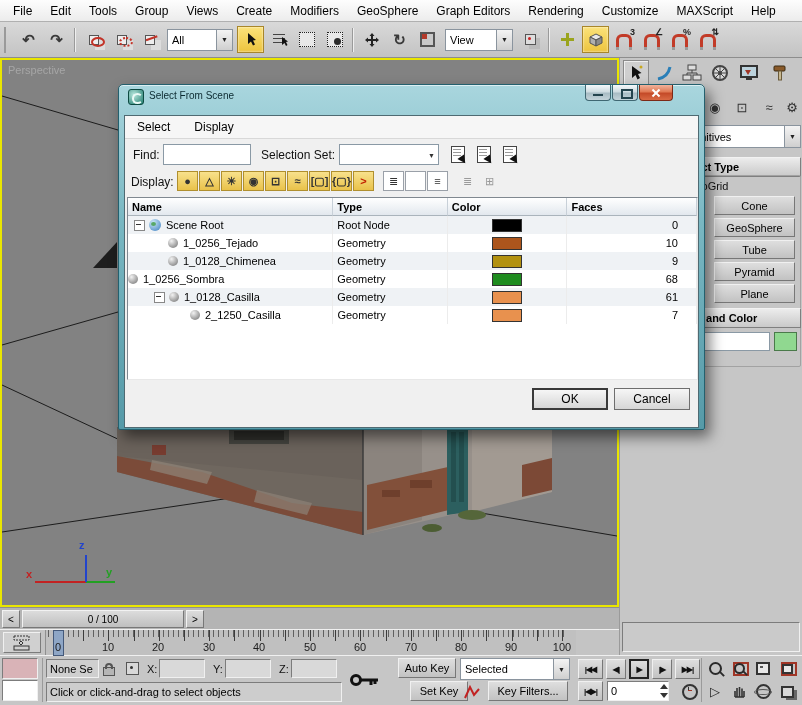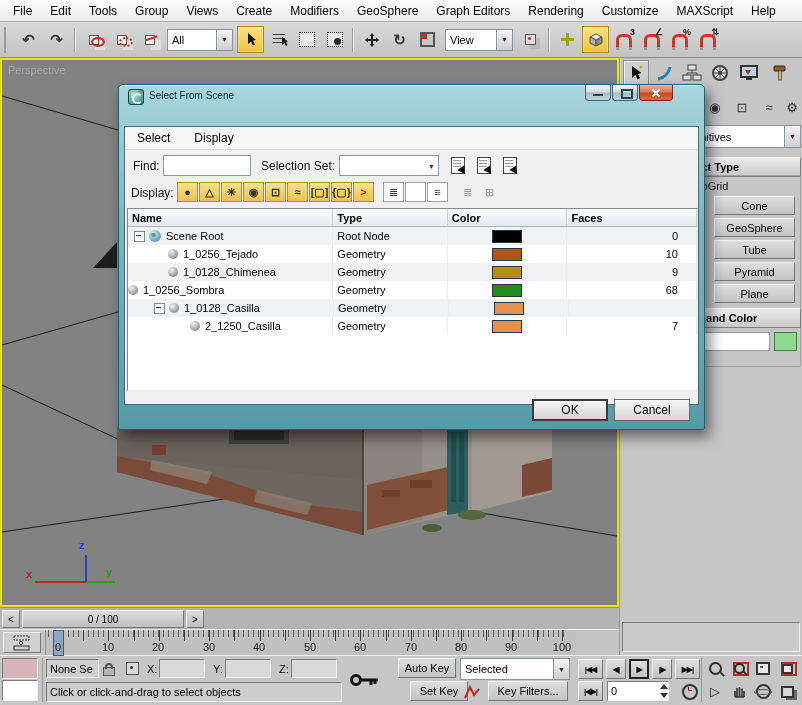--- a/index.html
+++ b/index.html
@@ -110,21 +110,21 @@
   .dlogo{position:absolute;left:9px;top:4px;width:16px;height:16px;border-radius:3px;border:1px solid #0d4a42;
          background:radial-gradient(circle at 35% 35%,#b8e8de,#1d7a6c);box-sizing:border-box;position:absolute}
   .dlogo:after{content:"";position:absolute;left:3px;top:3px;width:7px;height:7px;border:2px solid #eafaf6;border-radius:50%;border-right-color:transparent}
   .winbtn{position:absolute;top:0;height:16px;border:1px solid #3f6772;border-top:none;border-radius:0 0 4px 4px;
           background:linear-gradient(#f4f8fa 0%,#cfdce1 45%,#a8bcc4 55%,#c4d4da 100%);box-sizing:border-box}
   .winbtn.close{background:linear-gradient(#f0b29c 0%,#e07a54 45%,#c44a28 55%,#d96a44 100%);border-color:#7c2917}
   .wb-min:after{content:"";position:absolute;left:7px;bottom:4px;width:10px;height:2px;background:#24444e}
   .wb-max:after{content:"";position:absolute;left:8px;top:4px;width:8px;height:6px;border:2px solid #24444e}
   .wb-x:before,.wb-x:after{content:"";position:absolute;left:15px;top:3px;width:2px;height:10px;background:#fff}
   .wb-x:before{transform:rotate(45deg)}.wb-x:after{transform:rotate(-45deg)}
-  #dclient{position:absolute;left:5px;top:41px;width:575px;height:279px;background:#f0f0f0;border:1px solid #4f6a72;box-sizing:border-box}
+  #dclient{position:absolute;left:5px;top:30px;width:575px;height:313px;background:#f0f0f0;border:1px solid #4f6a72;box-sizing:border-box}
   .dmenu{position:absolute;left:0;top:0;width:100%;height:22px;background:#f6f6f6;border-bottom:1px solid #d8d8d8;
          display:flex;align-items:center;font-size:12px}
   .dmenu .mi{padding:2px 12px}
   .dlab{position:absolute;font-size:12px;color:#111}
   .dinput{position:absolute;background:#fff;border:1px solid #8a99a5;box-sizing:border-box}
   .sheet{position:absolute;width:22px;height:22px;display:flex;align-items:center;justify-content:center}
   .sheet .pg{width:12px;height:15px;background:#fff;border:1px solid #444;position:relative}
   .sheet .pg:before{content:"";position:absolute;left:1px;top:2px;width:8px;height:7px;
         background:repeating-linear-gradient(#9a9a9a 0 1px,transparent 1px 3px)}
   .sheet .pg:after{content:"";position:absolute;right:-3px;bottom:-2px;width:0;height:0;
@@ -647,20 +647,21 @@
         <div class="trow alt">
           <span class="td c1" style="padding-left:26px">
               <span class="exp"></span>
               <span class="sph"></span>
               <span>1_0128_Casilla</span>
             </span>
           <span class="td c2">Geometry</span>
           <span class="td c3">
               <span class="sw" style="background-color: rgb(232, 145, 78);"></span>
             </span>
+          <span class="td c4">61</span>
         </div>
         <div class="trow">
           <span class="td c1" style="padding-left:62px">
               <span class="sph"></span>
               <span>2_1250_Casilla</span>
             </span>
           <span class="td c2">Geometry</span>
           <span class="td c3">
               <span class="sw" style="background-color: rgb(232, 145, 78);"></span>
             </span>

